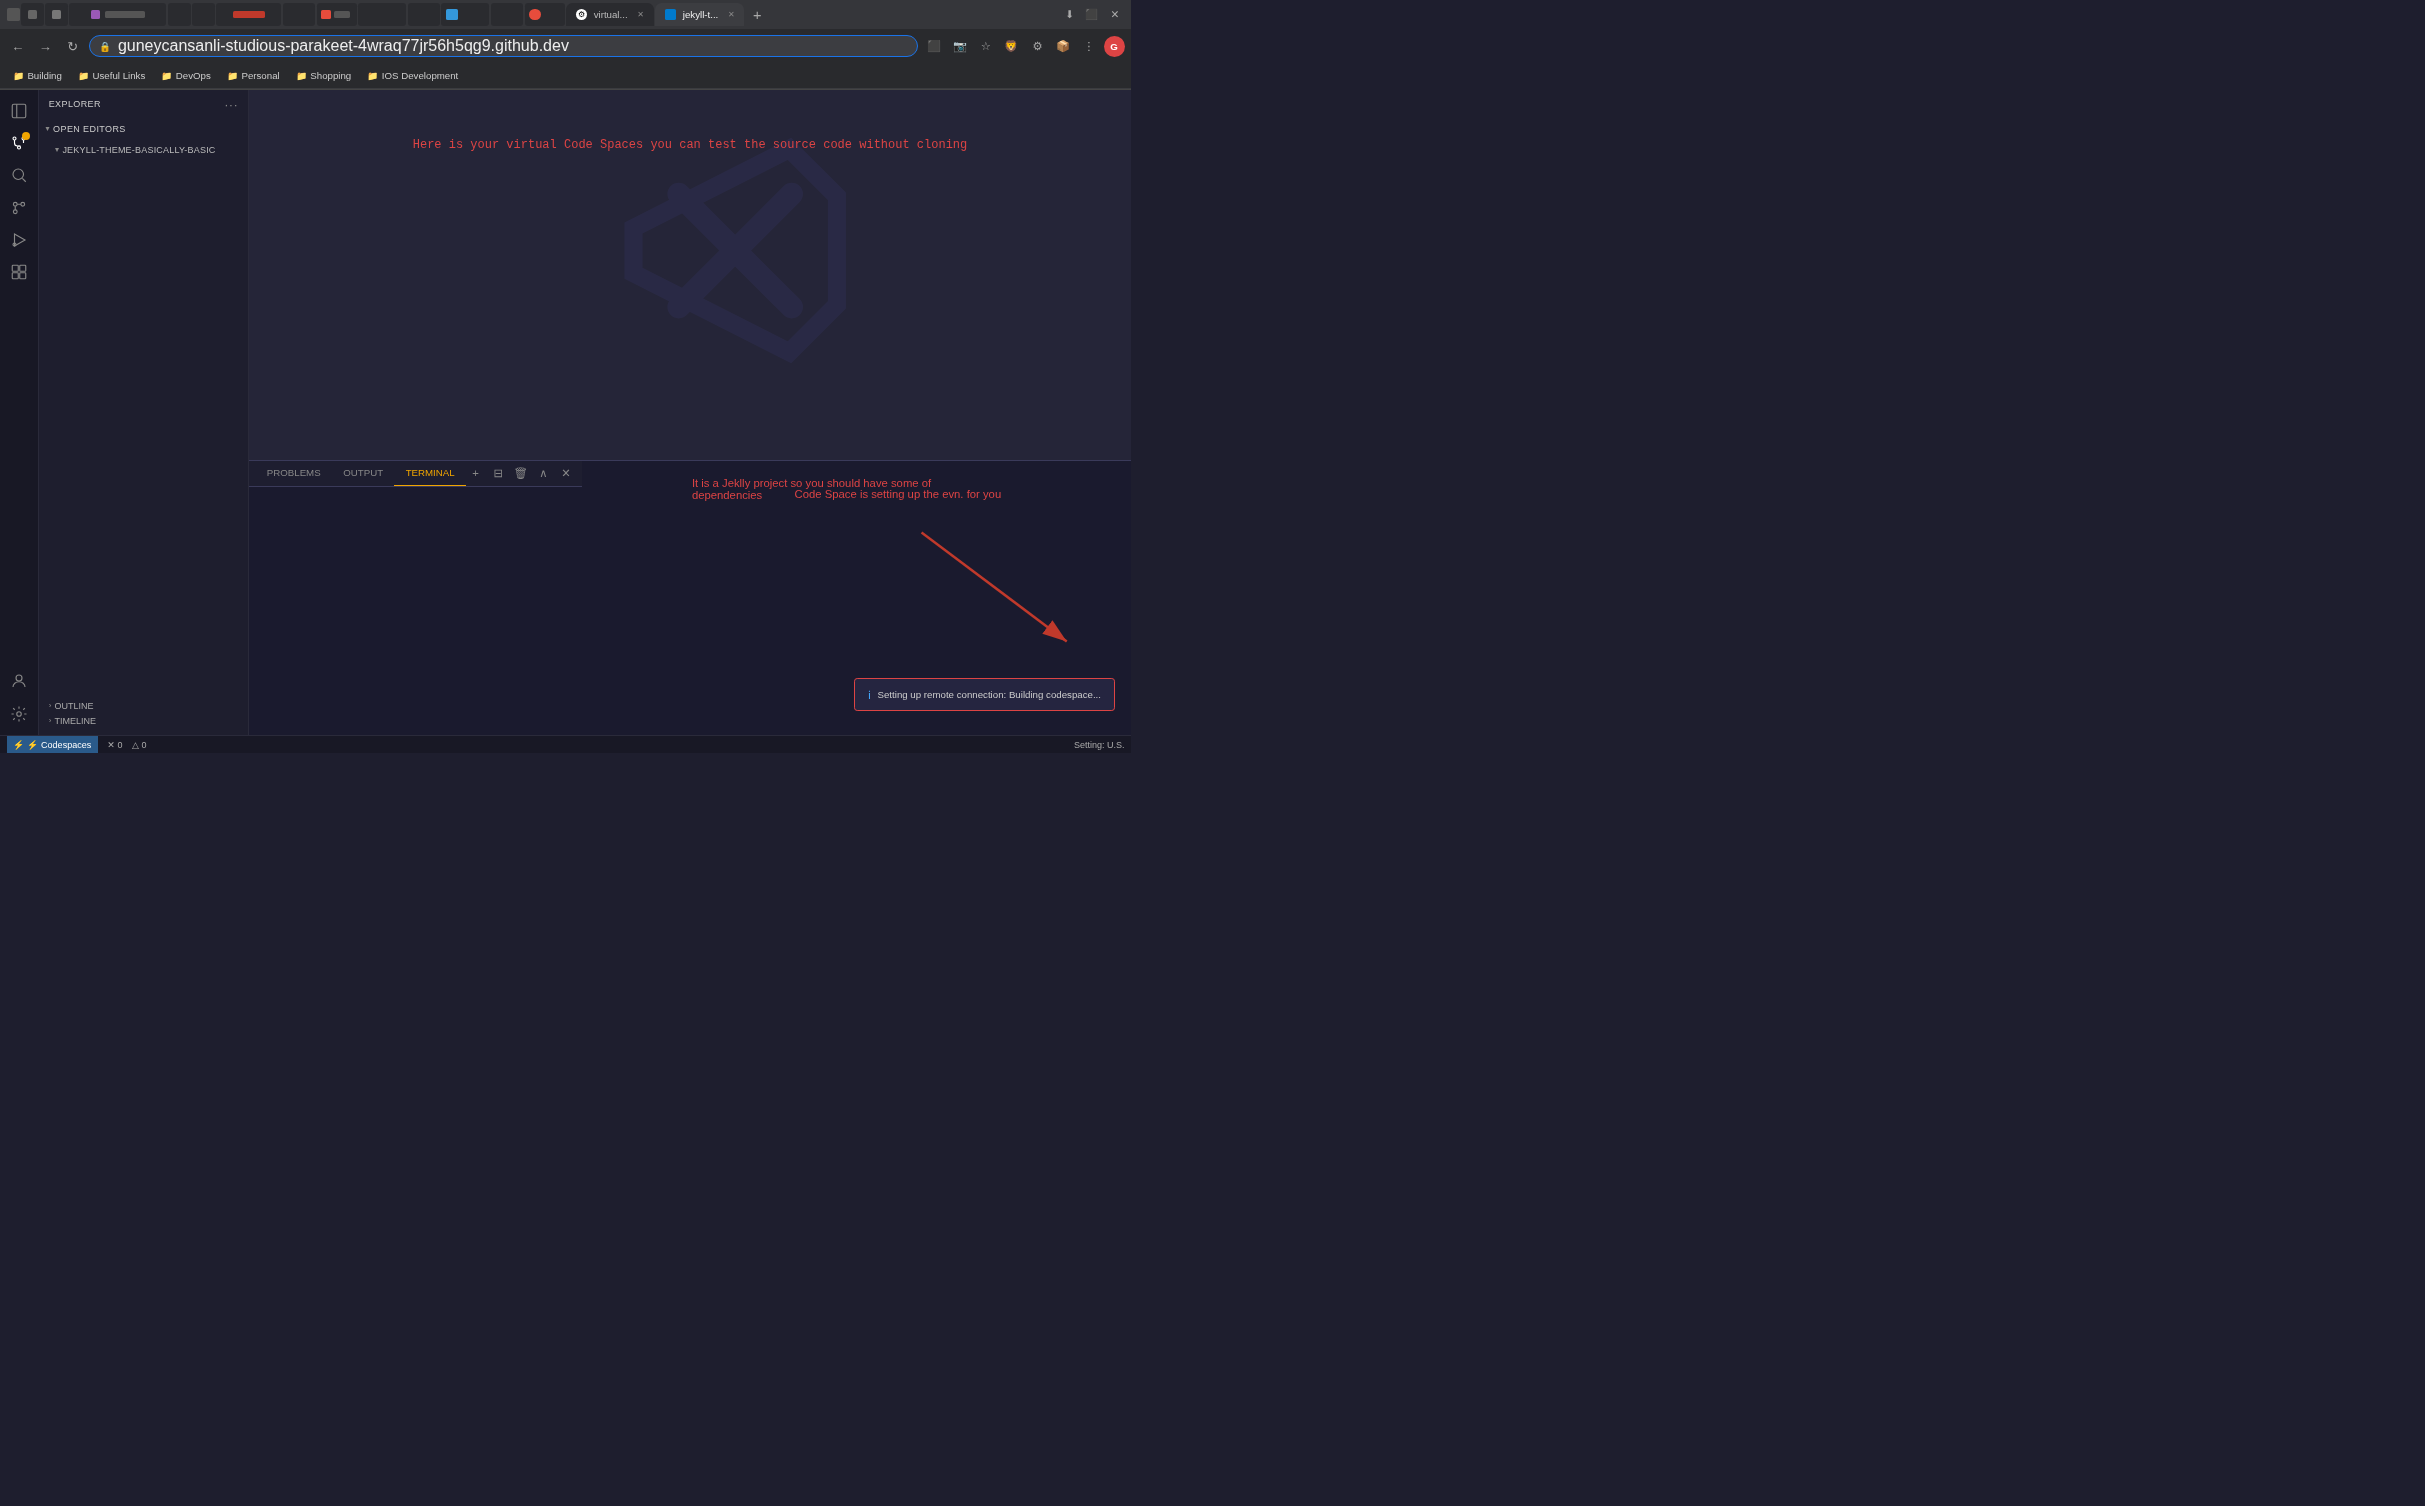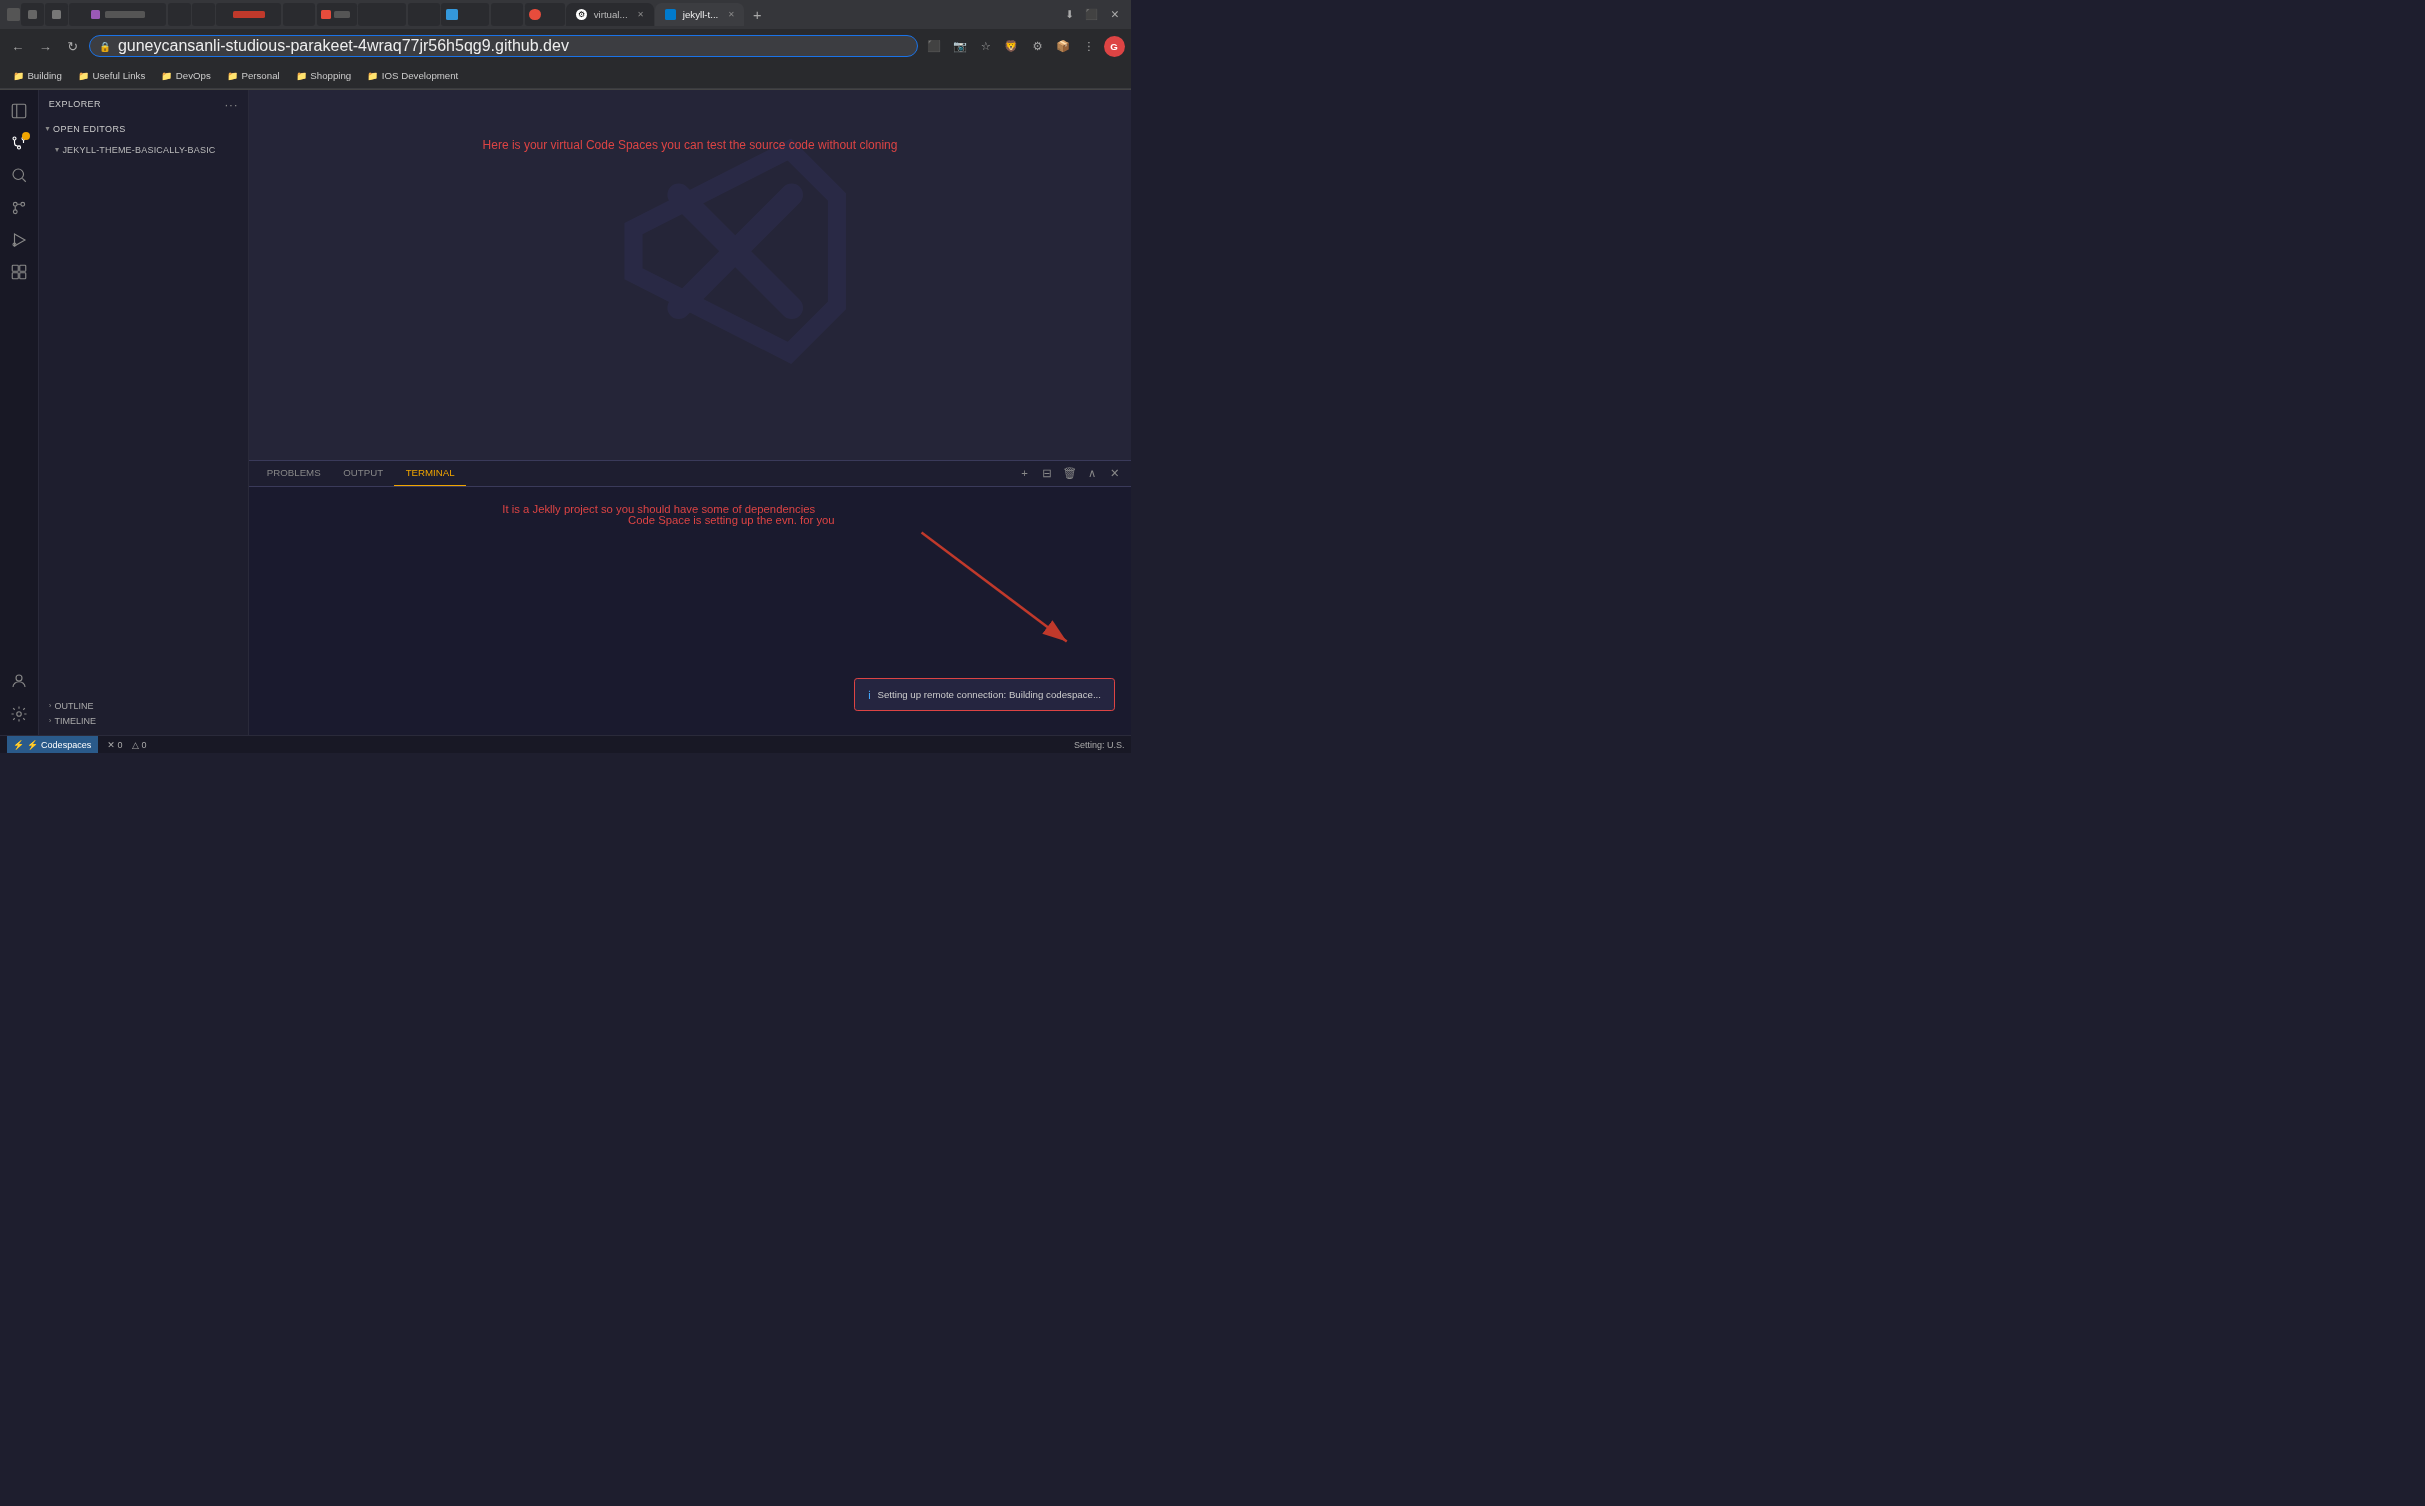--- a/index.html
+++ b/index.html
@@ -244,20 +244,21 @@
       overflow: hidden;
     }
 
     .editor-main {
       flex: 1;
       display: flex;
       align-items: center;
       justify-content: center;
       position: relative;
       overflow: hidden;
+      font-family: Liberation Mono, monospace;
     }
 
     
     .vscode-watermark {
       position: absolute;
       top: 50%;
       left: 50%;
       transform: translate(-30%, -60%);
       opacity: 0.12;
     }
@@ -276,21 +277,21 @@
       text-align: center;
       width: 80%;
     }
 
     
     .terminal-panel {
       height: 275px;
       background: #1a1a2e;
       border-top: 0.8px solid #3a3a5a;
       display: flex;
-      flex-direction: column;
+      flex-direction: row;
     }
     .terminal-tabs {
       display: flex;
       align-items: center;
       height: 26px;
       padding: 0 6.5px;
       gap: 0;
       border-bottom: 0.8px solid #3a3a5a;
       background: #1e1e30;
     }

